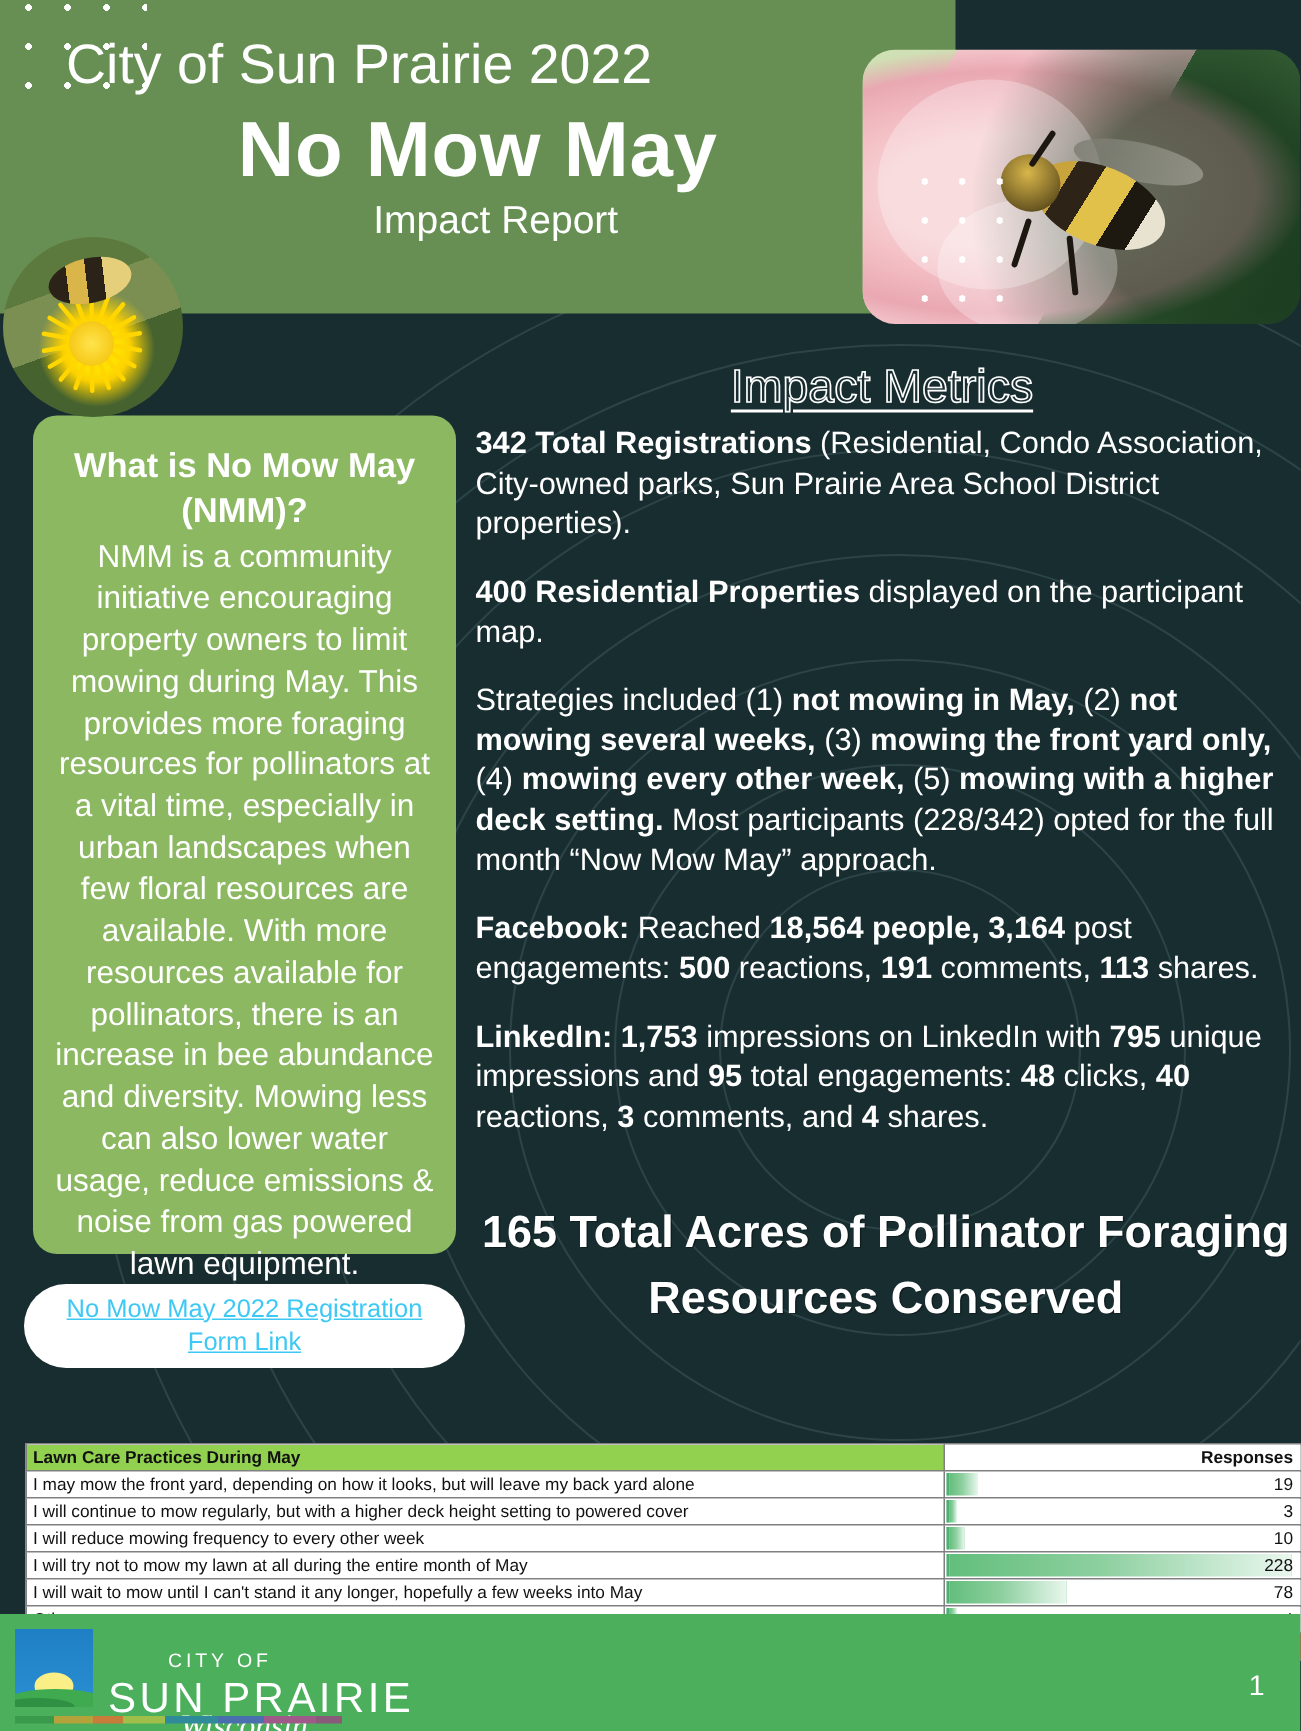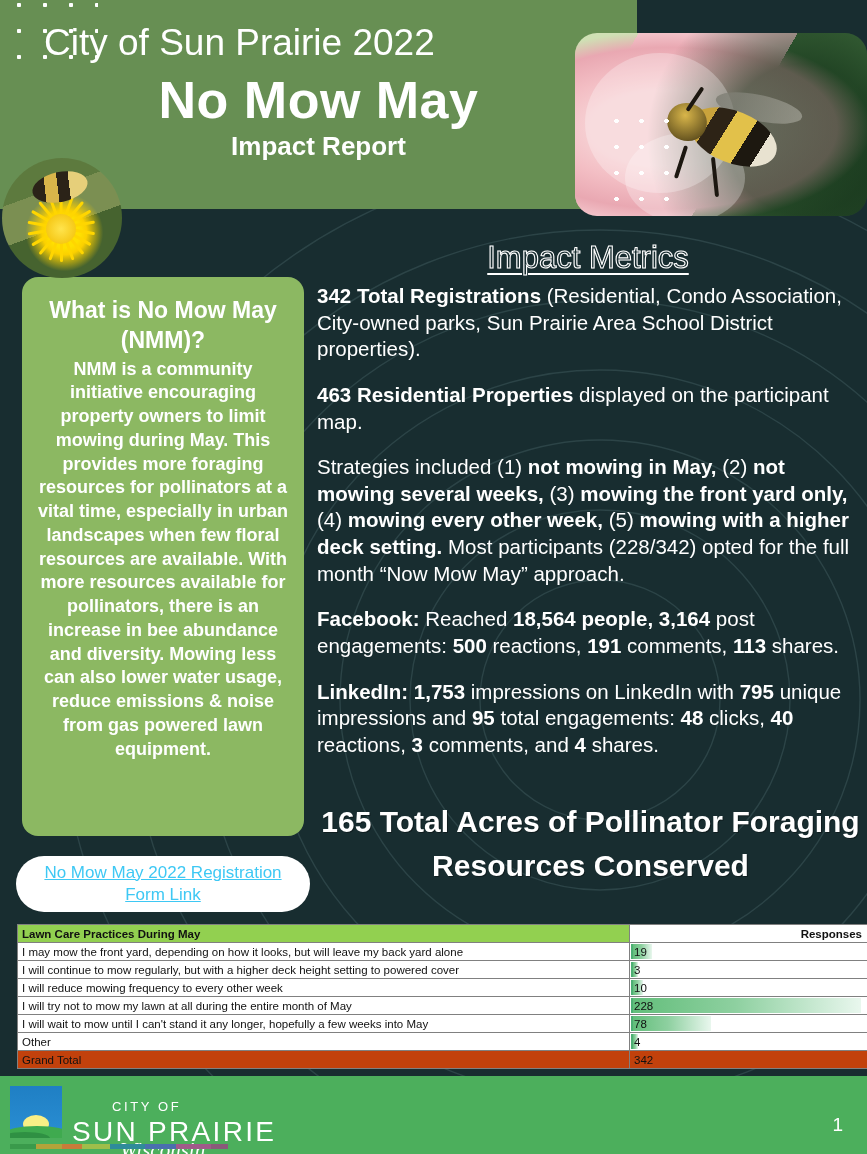--- a/index.html
+++ b/index.html
@@ -32,22 +32,22 @@
   }
   .title-city{
     position:absolute;left:44px;top:22px;width:560px;
     font-size:37px;color:#ffffff;font-weight:400;letter-spacing:0px;z-index:5;
   }
   .title-main{
     position:absolute;left:0px;top:70px;width:637px;text-align:center;
     font-size:52px;color:#ffffff;font-weight:700;letter-spacing:0.5px;z-index:5;
   }
   .title-sub{
-    position:absolute;left:0px;top:131px;width:637px;text-align:center;
-    font-size:26px;color:#ffffff;font-weight:700;z-index:5;
+    position:absolute;left:12px;top:131px;width:637px;text-align:center;
+    font-size:26px;color:#ffffff;font-weight:400;z-index:5;
   }
 
   
   .bee-photo{
     position:absolute;left:575px;top:33px;width:292px;height:183px;
     border-radius:22px;overflow:hidden;z-index:6;
   }
   .bee-photo .bg{position:absolute;inset:0;
     background:
       radial-gradient(circle at 78% 58%, rgba(20,50,25,.65) 0 30%, rgba(20,50,25,0) 62%),
@@ -88,21 +88,21 @@
     background:linear-gradient(95deg,#2b2318 0 24%,#d9b54a 24% 46%,#2b2318 46% 66%,#e6cf7a 66% 100%);transform:rotate(-12deg);}
 
   
   .nmm-card{
     position:absolute;left:22px;top:277px;width:282px;height:559px;
     background:#8cb862;border-radius:16px;z-index:7;
     box-sizing:border-box;padding:18px 14px 12px 14px;
     text-align:center;color:#ffffff;
   }
   .nmm-card h2{margin:0 0 2px 0;font-size:23px;font-weight:700;line-height:1.32;}
-  .nmm-card p{margin:0;font-size:18px;line-height:1.32;font-weight:700;}
+  .nmm-card p{margin:0;font-size:21px;line-height:1.32;font-weight:400;}
 
   .link-pill{
     position:absolute;left:16px;top:856px;width:294px;height:56px;
     background:#ffffff;border-radius:30px;z-index:7;
     display:flex;align-items:center;justify-content:center;text-align:center;
     box-sizing:border-box;padding:4px 12px;
   }
   .link-pill a{color:#3ec8f4;font-size:17px;text-decoration:underline;line-height:1.32;}
 
   
@@ -124,32 +124,32 @@
   .metrics b{font-weight:700;}
 
   .acres{
     position:absolute;left:318px;top:800px;width:545px;text-align:center;z-index:5;
     font-size:30px;font-weight:700;color:#ffffff;line-height:1.48;
     text-shadow:1px 1px 0 rgba(0,0,0,.35);
   }
 
   
   .tbl{
-    position:absolute;left:17px;top:924px;width:833px;z-index:7;
+    position:absolute;left:17px;top:962px;width:833px;z-index:7;
     border-collapse:collapse;table-layout:fixed;
     font-size:11.5px;color:#111111;background:#ffffff;
     border:1px solid #4d4d4d;
   }
   .tbl td,.tbl th{
     border:1px solid #808080;padding:1px 4px;height:15px;
     font-weight:400;text-align:left;white-space:nowrap;overflow:hidden;
   }
   .tbl thead th{background:#92d050;font-weight:700;font-size:11.5px;}
   .tbl .c-label{width:603px;}
-  .tbl .c-resp{width:228px;position:relative;text-align:left;padding-right:5px;background:#ffffff;}
+  .tbl .c-resp{width:228px;position:relative;text-align:right;padding-right:5px;background:#ffffff;}
   .tbl .bar{
     position:absolute;left:1px;top:1px;bottom:1px;
     background:linear-gradient(90deg,#63be7b 0%,#8ed0a0 45%,#e9f7ee 100%);
     border-left:2px solid #4caf73;
   }
   .tbl .val{position:relative;z-index:2;}
   .tbl tr.total td{background:#c2410c;font-weight:400;}
 
   
   .footer{
@@ -246,21 +246,21 @@
 
   <div class="metrics-title">
     <span>Impact Metrics</span>
   </div>
 
   <div class="metrics">
     <p>
       <b>342 Total Registrations</b><span> (Residential, Condo Association, City-owned parks, Sun Prairie Area School District properties).</span>
     </p>
     <p>
-      <b>463 Residential Properties</b><span> displayed on the participant map.</span>
+      <b>400 Residential Properties</b><span> displayed on the participant map.</span>
     </p>
     <p>
       <span>Strategies included (1) </span><b>not mowing in May,</b><span>  (2) </span><b>not mowing several weeks,</b><span> (3) </span><b>mowing the front yard only,</b><span> (4) </span><b>mowing every other week,</b><span> (5) </span><b>mowing with a higher deck setting.</b><span> Most participants (228/342) opted for the full month “Now Mow May” approach.</span>
     </p>
     <p>
       <b>Facebook:</b><span> Reached </span><b>18,564 people, 3,164</b><span> post engagements: </span><b>500</b><span> reactions, </span><b>191</b><span> comments, </span><b>113</b><span> shares.</span>
     </p>
     <p>
       <b>LinkedIn:</b><b> 1,753</b><span> impressions on LinkedIn with </span><b>795</b><span> unique impressions and </span><b>95</b><span> total engagements: </span><b>48</b><span> clicks, </span><b>40</b><span> reactions, </span><b>3</b><span> comments, and </span><b>4</b><span> shares.</span>
     </p>

